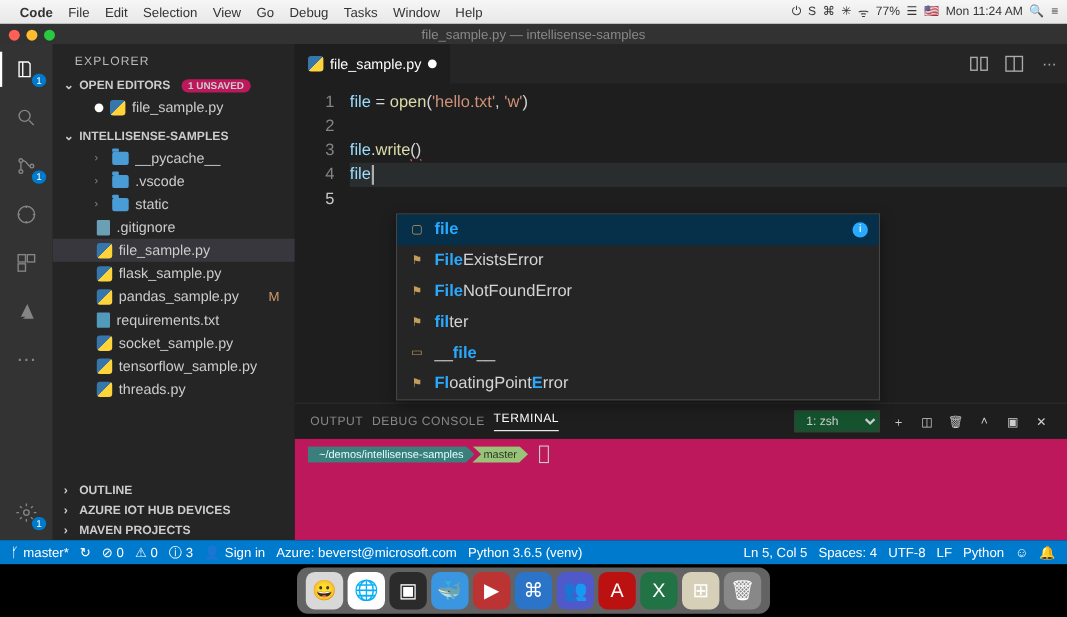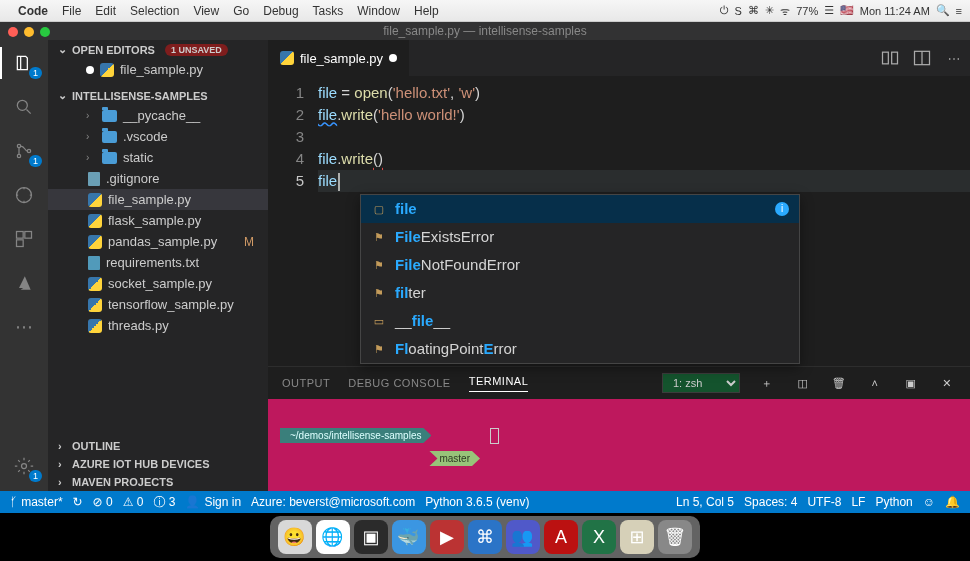--- a/index.html
+++ b/index.html
@@ -30,21 +30,21 @@
 .activitybar .act.active { color:#fff; }
 .activitybar .act.active::before { content:""; position:absolute; left:-11px; top:-3px; bottom:-3px; width:2px; background:#fff; }
 .activitybar .badge { position:absolute; bottom:-3px; right:-5px; background:#007acc; color:#fff; border-radius:8px; font-size:9px; padding:1px 4px; }
 .activitybar .bottom { margin-top:auto; margin-bottom:12px; }
 
 
 .sidebar { width: 220px; background: #252526; display:flex; flex-direction:column; }
 .sidebar-header { padding: 10px 14px 6px 20px; font-size:11px; letter-spacing:1px; color:#bbb; }
 .section-header { padding: 3px 8px 3px 10px; font-size:11px; font-weight:700; color:#ccc; display:flex; align-items:center; gap:4px; }
 .section-header .chev { width:10px; display:inline-block; }
-.badge-unsaved { background:#7f1d1d; border-radius:8px; font-size:9px; padding:1px 6px; margin-left:6px; color:#ccc; }
+.badge-unsaved { background:#be185d; border-radius:8px; font-size:9px; padding:1px 6px; margin-left:6px; color:#ccc; }
 .tree { padding: 0 0 6px 0; }
 .tree-item { display:flex; align-items:center; gap:6px; padding: 3px 8px 3px 26px; color:#ccc; font-size:13px; cursor:pointer; }
 .tree-item.nested { padding-left: 38px; }
 .tree-item.deep { padding-left: 40px; }
 .tree-item.selected { background:#37373d; }
 .tree-item .dot { width:8px; height:8px; border-radius:50%; background:#fff; }
 .tree-item .chev { color:#888; width:10px; font-size:10px; }
 .folder-icon { width:15px; height:12px; background:#4a9cd6; border-radius:2px; position:relative; }
 .folder-icon::before { content:""; position:absolute; top:-3px; left:0; width:6px; height:3px; background:#4a9cd6; border-radius:1px 1px 0 0; }
 .py-icon { width:14px; height:14px; background: linear-gradient(135deg,#3776ab 50%, #ffd43b 50%); border-radius: 3px; }
@@ -84,30 +84,30 @@
 .suggest-row.sel { background:#062f4a; }
 .suggest-row .sicon { width:16px; height:16px; display:flex; align-items:center; justify-content:center; font-size:11px; color:#c39b5a; }
 .suggest-row .hl { color:#2aaaff; font-weight:600; }
 .suggest-row .info { margin-left:auto; width:14px; height:14px; border-radius:50%; background:#2aaaff; color:#fff; font-size:10px; display:flex; align-items:center; justify-content:center; }
 
 
 .minimap { position:absolute; right:0; top:0; width:60px; height:100%; }
 
 
 .panel { height:125px; background:#1e1e1e; border-top:1px solid #2d2d2d; display:flex; flex-direction:column; }
-.panel-tabs { height:32px; display:flex; align-items:center; gap:18px; padding: 0 14px; color:#888; font-size:11px; letter-spacing:.5px; }
+.panel-tabs { height:32px; display:flex; align-items:center; gap:8px; padding: 0 14px; color:#888; font-size:11px; letter-spacing:.5px; }
 .panel-tabs .pt { cursor:pointer; }
 .panel-tabs .pt.active { color:#fff; border-bottom:1px solid #fff; padding-bottom:4px; }
 .panel-tabs .spacer { flex:1; }
 .panel-tabs select { background:#14532d; border:1px solid #3c3c3c; color:#ccc; font-size:11px; padding:2px 20px 2px 6px; }
 .panel-tabs .pa { color:#ccc; cursor:pointer; width:18px; display:flex; justify-content:center; }
 .term-body { flex:1; background:#be185d; padding:6px 12px; font-family: Menlo, monospace; font-size:10px; }
 .term-prompt { display:flex; align-items:center; }
 .seg-path { background:#3a7f7b; color:#dff; padding:2px 10px; }
-.seg-branch { background:#98c379; color:#2c3a23; padding:2px 10px; clip-path: polygon(0 0, calc(100% - 8px) 0, 100% 50%, calc(100% - 8px) 100%, 0 100%, 8px 50%); margin-left:-2px;margin-top:46px; }
+.seg-branch { background:#98c379; color:#2c3a23; padding:2px 10px; clip-path: polygon(0 0, calc(100% - 8px) 0, 100% 50%, calc(100% - 8px) 100%, 0 100%, 8px 50%); margin-left:-2px; }
 .seg-path { clip-path: polygon(0 0, calc(100% - 8px) 0, 100% 50%, calc(100% - 8px) 100%, 0 100%); }
 .term-cursor { width:9px; height:16px; border:1px solid #ccc; margin-left:10px; }
 
 
 .statusbar { height:22px; background:#007acc; color:#fff; display:flex; align-items:center; font-size:12px; padding:0 10px; gap:10px; }
 .statusbar .sb { display:flex; align-items:center; gap:4px; cursor:pointer; }
 .statusbar .spacer { flex:1; }
 
 
 .dock { height:48px; display:flex; align-items:center; justify-content:center; gap:4px; background:#000; }
@@ -200,20 +200,21 @@
     <div class="act bottom">
       <svg viewBox="0 0 24 24" fill="none" stroke="currentColor" stroke-width="1.5">
           <circle cx="12" cy="12" r="3"></circle>
           <path d="M12 2v3M12 19v3M4 12H1M23 12h-3M5 5l2 2M17 17l2 2M5 19l2-2M17 7l2-2"></path>
         </svg>
       <span class="badge">1</span>
     </div>
   </div>
 
   <div class="sidebar">
+    <div class="sidebar-header">EXPLORER</div>
 
     <div class="section-header">
       <span class="chev">⌄</span>
       <span>OPEN EDITORS</span>
       <span class="badge-unsaved">1 UNSAVED</span>
     </div>
     <div class="tree">
       <div class="tree-item nested">
         <span class="dot"></span>
         <span class="py-icon"></span>
@@ -317,21 +318,20 @@
     <div class="editor-body">
       <div class="gutter" id="gutter">
           <div class="ln">1</div>
           <div class="ln">2</div>
           <div class="ln">3</div>
           <div class="ln">4</div>
           <div class="ln active">5</div>
         </div>
       <div class="code" id="code">
         <div class="code-line"><span class="tok-var">file</span><span class="tok-op"> = </span><span class="tok-fn">open</span><span class="tok-op">(</span><span class="tok-str">'hello.txt'</span><span class="tok-op">, </span><span class="tok-str">'w'</span><span class="tok-op">)</span></div>
-          <div class="code-line"><span class="tok-var tok-hint">file</span><span class="tok-op">.</span><span class="tok-fn">write</span><span class="tok-op">(</span><span class="tok-str">'hello world!'</span><span class="tok-op">)</span></div>
           <div class="code-line"></div>
           <div class="code-line"><span class="tok-var">file</span><span class="tok-op">.</span><span class="tok-fn">write</span><span class="tok-op tok-err">()</span></div>
           <div class="code-line active"><span class="tok-var">file</span><span class="cursor"></span></div>
           <div class="minimap"></div>
       <div class="suggest">
             <div class="suggest-row sel">
               <span class="sicon">▢</span>
               <span><span class="hl">file</span></span>
               <span class="info">i</span>
             </div>

